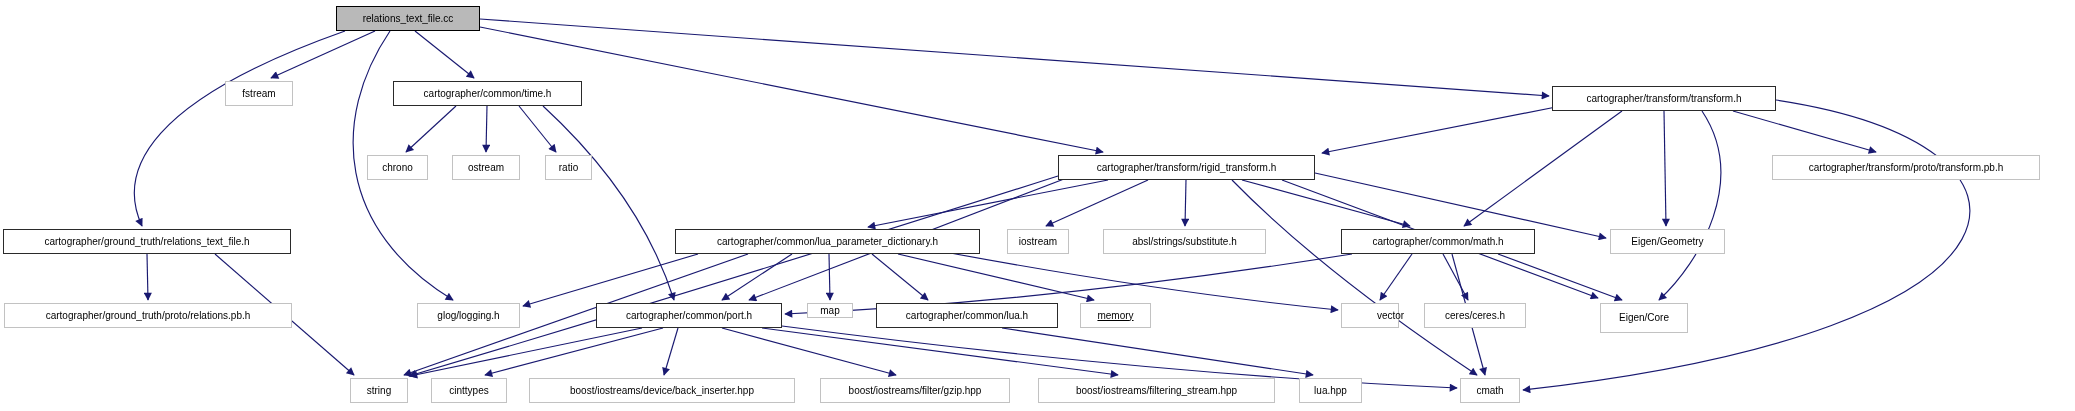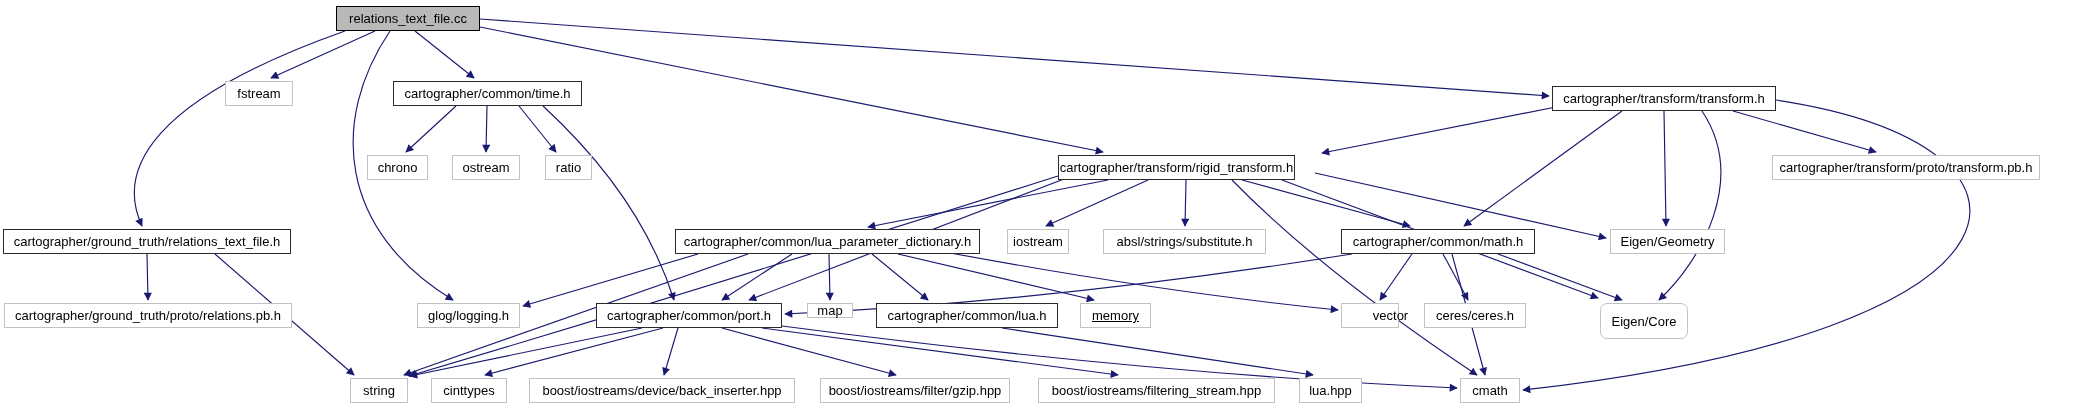--- a/index.html
+++ b/index.html
@@ -1,20 +1,20 @@
 <!DOCTYPE html>
 <html><head>
 <meta charset="utf-8">
 <style>
   html,body{margin:0;padding:0;background:#ffffff;}
   #graph-wrap{position:relative;width:2075px;height:411px;background:#fff;overflow:hidden;
               font-family:"Liberation Sans",sans-serif;}
   #edge-layer{position:absolute;left:0;top:0;width:2075px;height:411px;}
   .node{position:absolute;display:flex;align-items:center;justify-content:center;
-        font-size:13px;color:#000;background:#ffffff;border:1px solid #c2c2c2;
+        font-size:10px;color:#000;background:#ffffff;border:1px solid #c2c2c2;
         box-sizing:border-box;white-space:nowrap;overflow:visible;line-height:1;}
   .node.doc{border-color:#2a2a2a;}
   .node.main{background:#b9b9b9;border-color:#000;}
   path.edge{fill:none;stroke-width:1.15px;}
 </style>
 </head>
 <body>
 
 <div id="graph-wrap">
   <svg id="edge-layer" width="2075" height="411" viewBox="0 0 2075 411" xmlns="http://www.w3.org/2000/svg">
@@ -87,21 +87,21 @@
       </div>
       <div class="node ext" style="left: 452px; top: 155px; width: 68px; height: 25px;">
         <span>ostream</span>
       </div>
       <div class="node ext" style="left: 545px; top: 155px; width: 47px; height: 25px;">
         <span>ratio</span>
       </div>
       <div class="node doc" style="left: 1552px; top: 86px; width: 224px; height: 25px;">
         <span>cartographer/transform/transform.h</span>
       </div>
-      <div class="node doc" style="left: 1058px; top: 155px; width: 237px; height: 25px;">
+      <div class="node doc" style="left: 1058px; top: 155px; width: 257px; height: 25px;">
         <span>cartographer/transform/rigid_transform.h</span>
       </div>
       <div class="node ext" style="left: 1772px; top: 155px; width: 268px; height: 25px;">
         <span>cartographer/transform/proto/transform.pb.h</span>
       </div>
       <div class="node doc" style="left: 3px; top: 229px; width: 288px; height: 25px;">
         <span>cartographer/ground_truth/relations_text_file.h</span>
       </div>
       <div class="node doc" style="left: 675px; top: 229px; width: 305px; height: 25px;">
         <span>cartographer/common/lua_parameter_dictionary.h</span>
@@ -135,21 +135,21 @@
       </div>
       <div class="node ext" style="left: 1080px; top: 303px; width: 71px; height: 25px; text-decoration: underline;">
         <span>memory</span>
       </div>
       <div class="node ext" style="left: 1341px; top: 303px; width: 58px; height: 25px; padding-left: 41px;">
         <span>vector</span>
       </div>
       <div class="node ext" style="left: 1424px; top: 303px; width: 102px; height: 25px;">
         <span>ceres/ceres.h</span>
       </div>
-      <div class="node ext" style="left: 1600px; top: 303px; width: 88px; height: 36px; border-radius: 7px;">
+      <div class="node ext" style="left: 1600px; top: 303px; width: 88px; height: 30px;">
         <span>Eigen/Core</span>
       </div>
       <div class="node ext" style="left: 350px; top: 378px; width: 58px; height: 25px;">
         <span>string</span>
       </div>
       <div class="node ext" style="left: 431px; top: 378px; width: 76px; height: 25px;">
         <span>cinttypes</span>
       </div>
       <div class="node ext" style="left: 529px; top: 378px; width: 266px; height: 25px;">
         <span>boost/iostreams/device/back_inserter.hpp</span>

